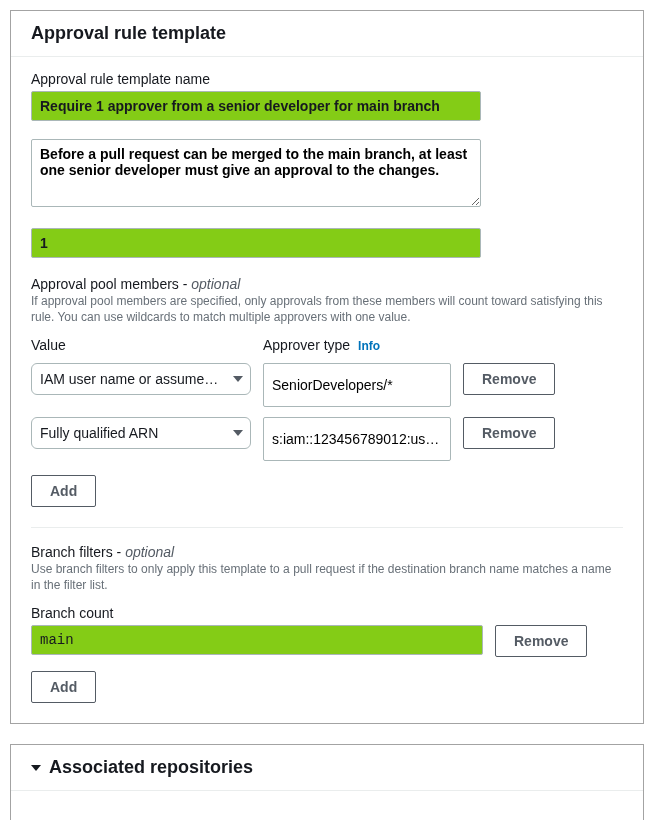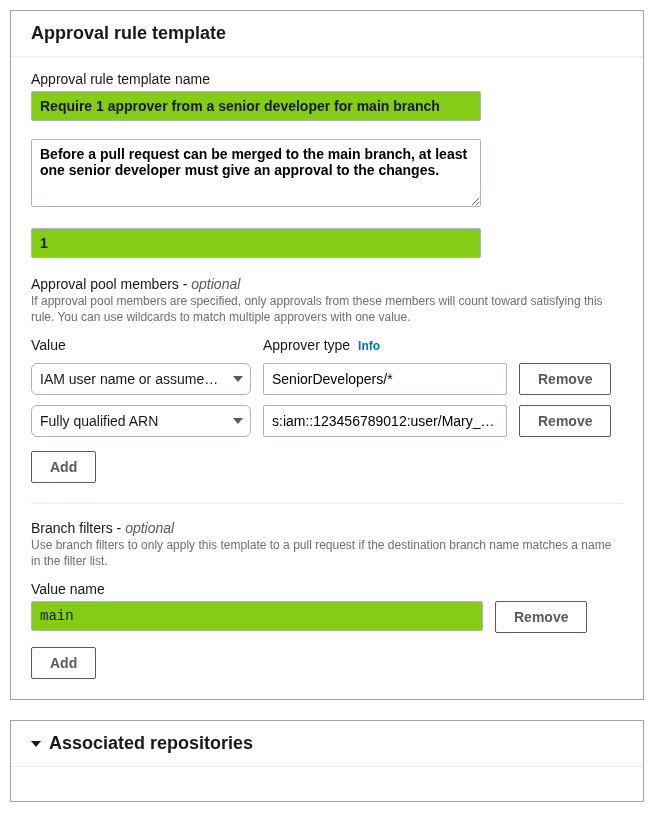--- a/index.html
+++ b/index.html
@@ -98,23 +98,23 @@
   }
   .select-wrap .caret {
     position: absolute;
     right: 8px;
     top: 50%;
     transform: translateY(-50%);
     pointer-events: none;
   }
   .caret svg { display: block; }
   .val-input {
-    width: 244px;
-    border: 1px solid #aab7b8;
-    padding: 9px 8px;
+    width: 188px;
+    border: 1px solid #aab7b8;
+    padding: 21px 8px;
     font-size: 14px;
     font-family: inherit;
     height: 32px;
     border-radius: 2px;
     overflow: hidden;
     white-space: nowrap;
     text-overflow: ellipsis;
   }
   .btn {
     border: 1px solid #545b64;
@@ -221,21 +221,21 @@
 
     <hr class="divider">
 
     <div style="margin-bottom:12px">
       <div class="subheader">
         <span>Branch filters - </span><span class="optional">optional</span>
       </div>
       <div class="helper">Use branch filters to only apply this template to a pull request if the destination branch name matches a name in the filter list.</div>
     </div>
 
-    <div class="field-label">Value name</div>
+    <div class="field-label">Branch count</div>
     <div class="row" style="margin-top:4px;margin-bottom:14px">
       <input class="text-input" style="font-weight: 400; width: 452px; font-family: Liberation Mono, monospace;" type="text" value="main">
       <button class="btn">Remove</button>
     </div>
 
     <button class="btn">Add</button>
 
   </div>
 </div>
 

